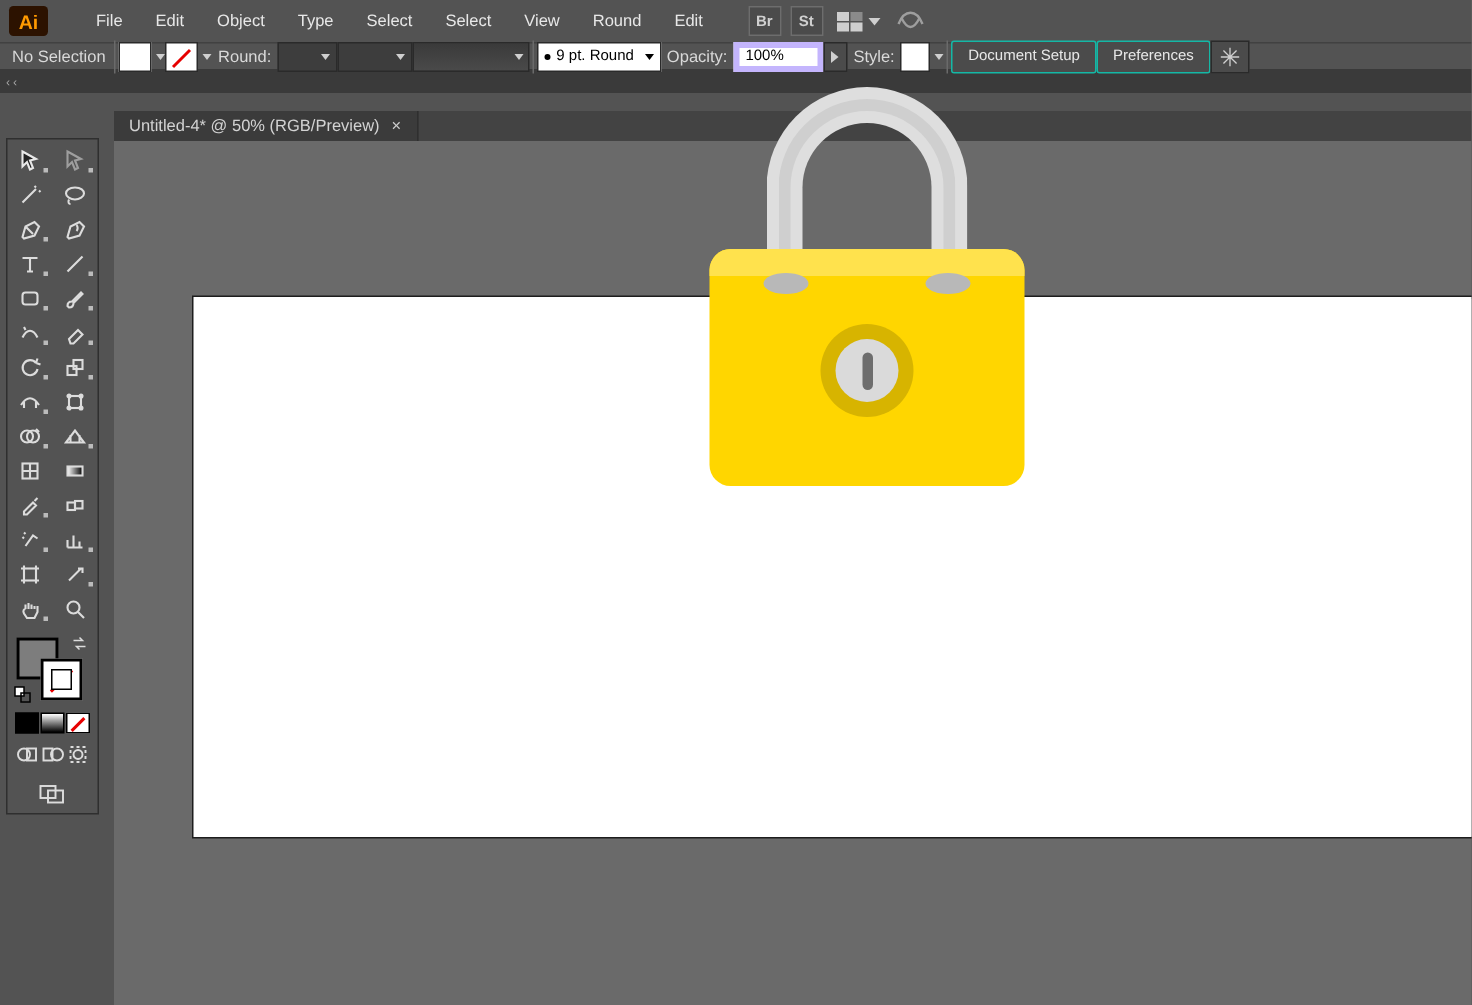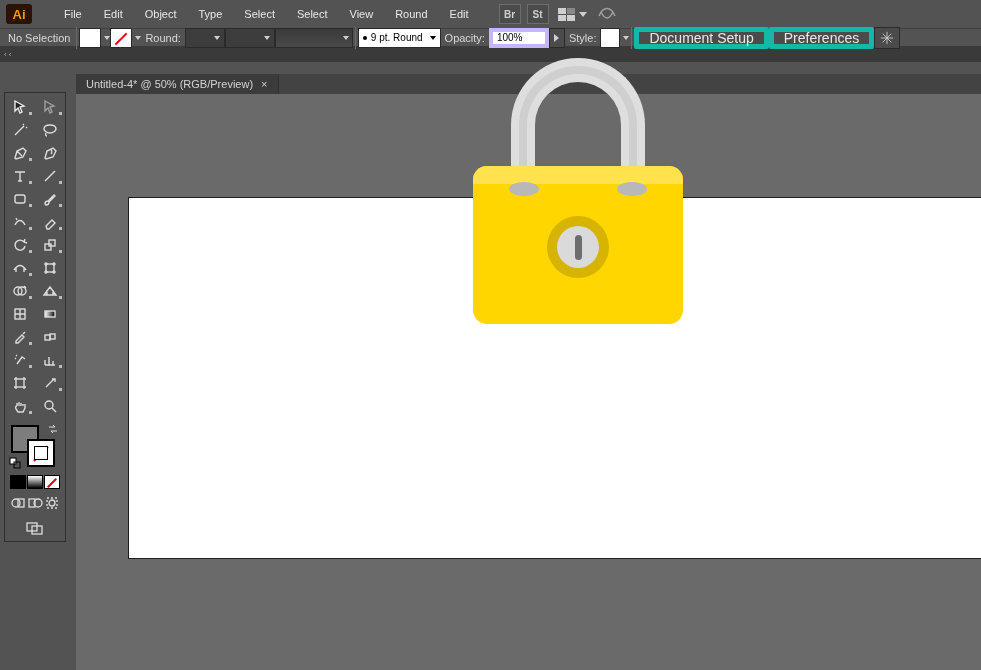--- a/index.html
+++ b/index.html
@@ -115,22 +115,22 @@
   .opacity-field{
     height:20px;width:60px;border:4px solid #c4b5fd;background:#fff;color:#000;
     display:flex;align-items:center;padding:0 4px;font-size:10px;
   }
   .chev-right{
     width:0;height:0;border-top:4px solid transparent;border-bottom:4px solid transparent;
     border-left:5px solid #cfcfcf;
   }
   .style-swatch{width:20px;height:20px;border:1px solid #2a2a2a;background:#fff;}
   .pill-btn{
-    height:22px;border:5px solid #14b8a6;background:#4b4b4b;
-    display:flex;align-items:center;padding:0 10px;border-radius:2px;font-size:14px;
+    height:22px;border:1px solid #14b8a6;background:#4b4b4b;
+    display:flex;align-items:center;padding:0 10px;border-radius:2px;font-size:10px;
   }
   .star-btn{
     width:26px;height:22px;border:1px solid #2a2a2a;background:#4b4b4b;
     display:flex;align-items:center;justify-content:center;
   }
 
   
   .expand-row{
     height:16px;background:#3a3a3a;display:flex;align-items:center;padding-left:4px;
   }

